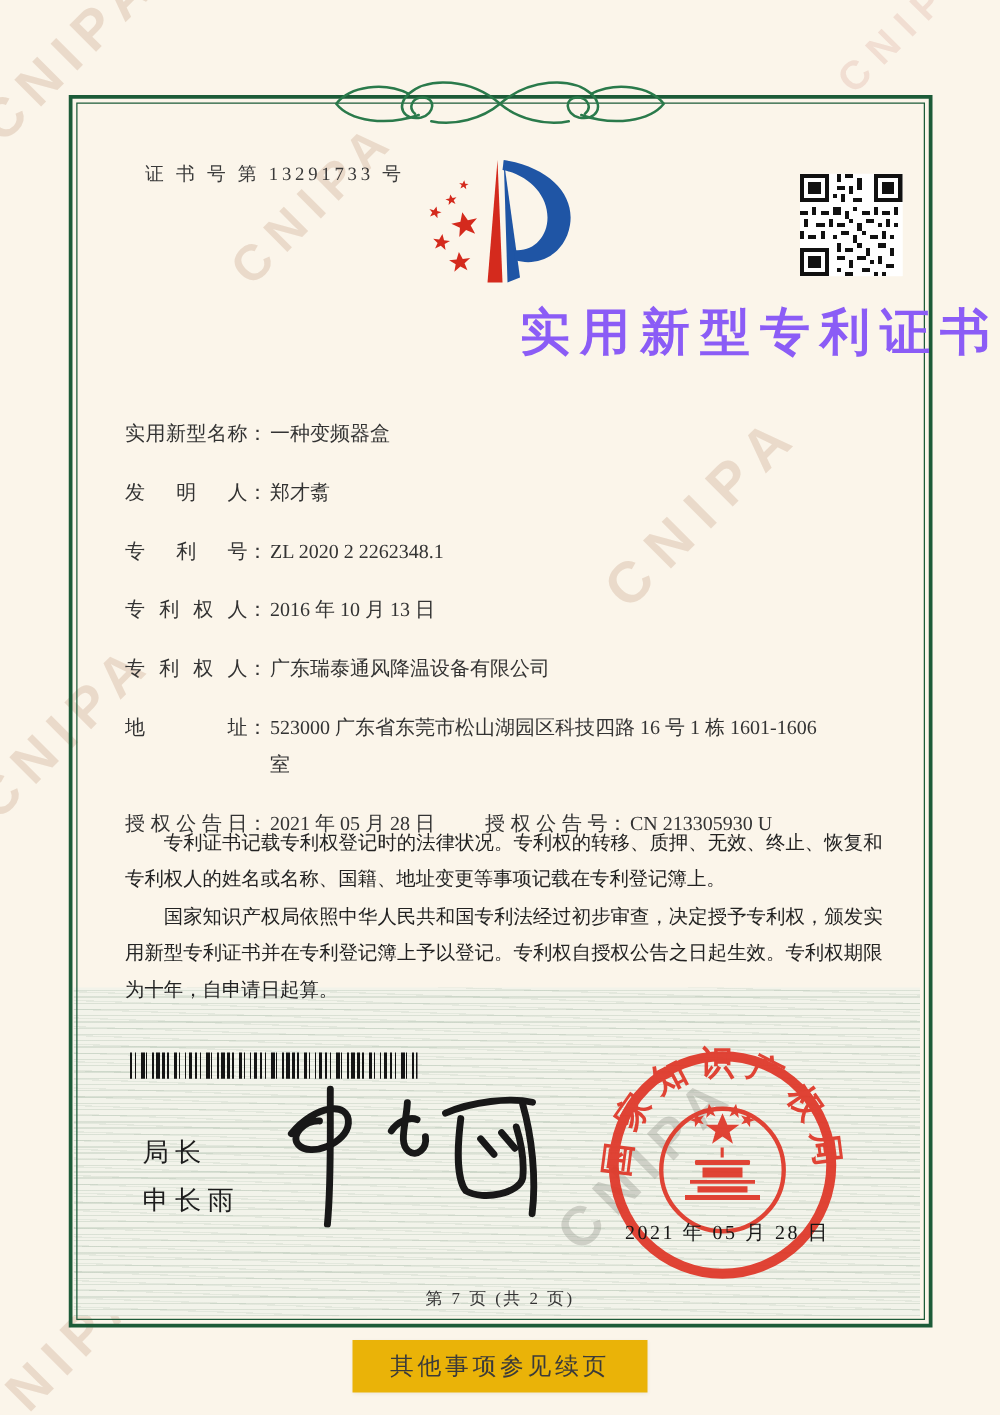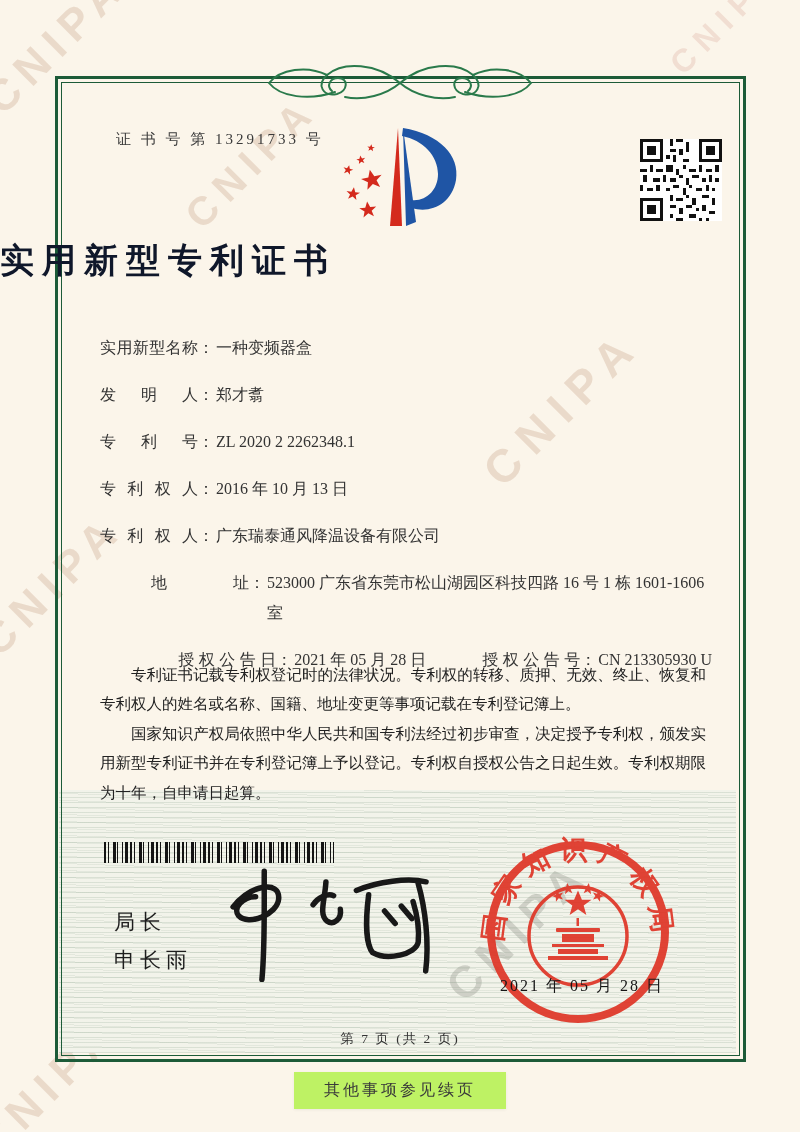--- a/index.html
+++ b/index.html
@@ -34,32 +34,32 @@
   .wm3{left:462px;top:380px;font-size:46px;letter-spacing:12px;}
   .wm4{left:-38px;top:560px;}
   .wm5{left:428px;top:905px;color:rgba(150,152,142,0.38);}
   .wm6{left:-42px;top:1062px;}
   .wm7{left:655px;top:0px;font-size:32px;color:rgba(214,160,148,0.28);}
   
   .cert-no{position:absolute;left:116px;top:130px;z-index:2;font-size:15px;letter-spacing:3px;color:#3a3a3a;}
   .logo{position:absolute;left:328px;top:118px;width:150px;height:118px;z-index:2;}
   .qr{position:absolute;left:640px;top:139px;width:82px;height:82px;z-index:2;background:#fff;}
   .title{
-    position:absolute;left:0;top:238px;width:100%;z-index:2;text-align:left;
-    font-size:34px;font-weight:bold;letter-spacing:8px;color:#0f172a;
+    position:absolute;left:0;top:238px;width:100%;z-index:2;text-align:right;
+    font-size:40px;font-weight:bold;letter-spacing:8px;color:#8b5cf6;
   }
   
   .fields{position:absolute;left:100px;top:333px;width:612px;z-index:2;font-size:16px;color:#333;}
-  .row{display:flex;margin-bottom:17px;line-height:30px;justify-content:flex-end;}
+  .row{display:flex;margin-bottom:17px;line-height:30px;}
   .lab{display:inline-block;width:98px;text-align:justify;text-align-last:justify;flex:none;}
   .colon{flex:none;margin-right:2px;}
   .val{flex:1;}
   .val-narrow{flex:none;width:445px;}
   .pair{display:flex;}
-  .pair2{margin-left:56px;}
+  .pair2{margin-left:40px;}
   
   .paras{
     position:absolute;left:100px;top:660px;width:606px;z-index:2;
     font-size:15.5px;line-height:1.9;text-align:justify;color:#222;
   }
   .paras p{margin:0;text-indent:2em;}
   
   .barcode{
     position:absolute;left:104px;top:842px;width:230px;height:21px;z-index:2;
     background:repeating-linear-gradient(90deg,
@@ -76,21 +76,21 @@
   .seal{position:absolute;left:477px;top:836px;width:202px;height:192px;z-index:3;opacity:.92;}
   .seal-date{
     position:absolute;left:500px;top:976px;z-index:4;font-size:16px;
     letter-spacing:2px;color:#161616;
   }
   .page-num{position:absolute;left:0;top:1030px;width:100%;text-align:center;z-index:2;font-size:13.5px;letter-spacing:2px;color:#333;}
   .cont-box{
     position:absolute;left:0;top:1072px;width:100%;text-align:center;z-index:2;
   }
   .cont-box span{
-    display:inline-block;background:#bef264;padding:8px 30px;font-size:16px;
+    display:inline-block;background:#eab308;padding:8px 30px;font-size:19px;
     letter-spacing:3px;color:#3a3a3a;box-shadow:0 1px 3px rgba(0,0,0,0.06);
   }
 </style>
 </head>
 <body>
 
 <div class="page">
 
   <div class="wm wm1">CNIPA</div>
   <div class="wm wm2">CNIPA</div>

